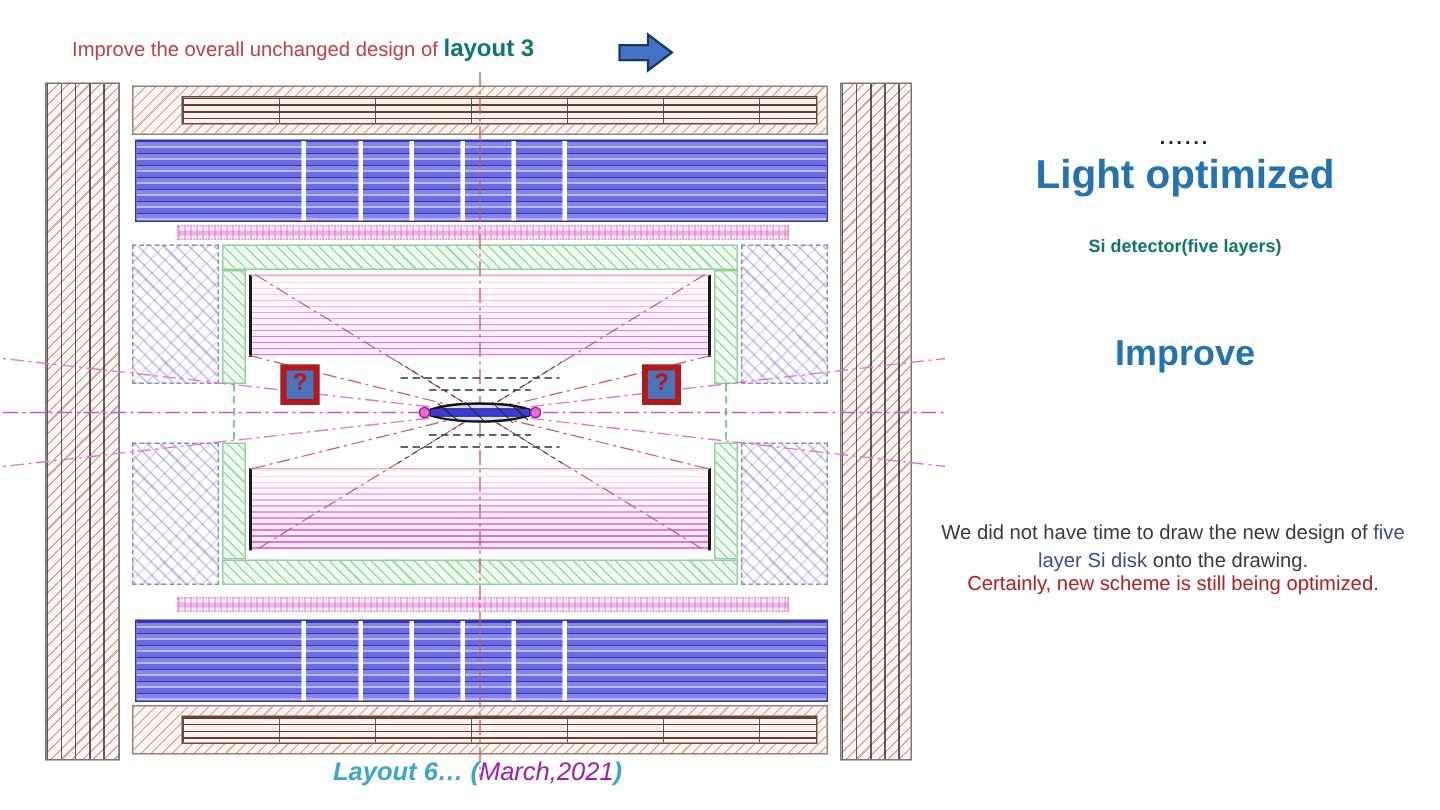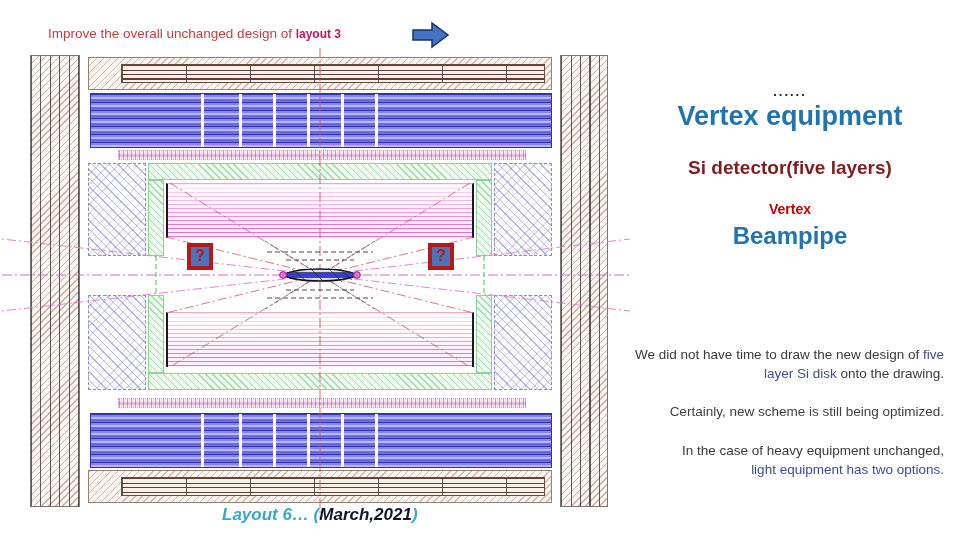--- a/index.html
+++ b/index.html
@@ -2,21 +2,21 @@
 <html><head>
 <meta charset="utf-8">
 <style>
   * { margin:0; padding:0; box-sizing:border-box; }
   body { font-family:"Liberation Sans", sans-serif; background:#e8e8e8; }
   .slide { position:relative; width:960px; height:540px; background:#ffffff; overflow:hidden; outline:1px solid #bbb; }
 
   
   .hdr { position:absolute; left:48px; top:24px; white-space:nowrap; }
   .hdr .t-red { color:#c24040; font-size:13.5px; }
-  .hdr .t-black { color:#be185d; font-size:12px; font-weight:bold; }
+  .hdr .t-black { color:#0f766e; font-size:16px; font-weight:bold; }
   .arrow-wrap { position:absolute; left:412px; top:21px; }
   .det-sel { position:absolute; left:464px; top:24px; color:#2273b0; font-size:16.5px; font-weight:bold; }
 
   
   .drawing { position:absolute; left:30px; top:55px; width:580px; height:452px; background:#fff; }
   .abs { position:absolute; }
 
   
   .col {
     width:50px; height:452px; top:0;
@@ -96,35 +96,35 @@
     color:#c41212; font-size:16px; font-weight:800; line-height:18px; text-align:center;
   }
 
   .overlay-svg { position:absolute; left:0; top:0; overflow:visible; }
 
   
   .rcol { position:absolute; left:620px; width:340px; text-align:center; }
   .dots { top:84px; color:#222; font-size:13px; font-weight:bold; letter-spacing:2px; }
   .light-eq { top:101px; color:#2273b0; font-size:27px; font-weight:bold; }
   .dc { top:136px; color:#c00000; font-size:15px; font-weight:bold; }
-  .si-det { top:157px; color:#7f1d1d; font-size:19px; font-weight:bold; }
+  .si-det { top:157px; color:#0f766e; font-size:12px; font-weight:bold; }
   .vertex { top:201px; color:#c00000; font-size:14px; font-weight:bold; }
   .beampipe { top:222px; color:#2273b0; font-size:24px; font-weight:bold; }
 
-  .para { position:absolute; left:620px; width:324px; font-size:13.5px; line-height:19px; text-align:right; color:#3a3a3a; }
+  .para { position:absolute; left:620px; width:324px; font-size:13.5px; line-height:19px; text-align:center; color:#3a3a3a; }
   .p1 { top:345px; }
-  .p2 { top:402px; color:#404040; }
+  .p2 { top:379px; color:#b91c1c; }
   .p3 { top:441px; }
   .navy { color:#3d4d8f; }
   .block { display:block; }
 
   
   .caption { position:absolute; left:222px; top:505px; font-size:17px; font-style:italic; white-space:nowrap; }
   .cap-teal { color:#3ba6c9; font-weight:bold; }
-  .cap-black { color:#0f172a; font-weight:bold; }
+  .cap-black { color:#a21caf; font-weight:normal; }
 </style>
 </head>
 <body>
 
 <div class="slide">
 
   <div class="hdr">
     <span class="t-red">Improve the overall unchanged design of </span><span class="t-black">layout 3</span>
   </div>
   <div class="arrow-wrap">
@@ -219,31 +219,26 @@
         <circle cx="253" cy="220" r="3.4" fill="#e26fd8" stroke="#a2258f" stroke-width="1"></circle>
         <circle cx="327" cy="220" r="3.4" fill="#e26fd8" stroke="#a2258f" stroke-width="1"></circle>
       </g>
     </svg>
 
     <div class="abs qbox" style="left:157px; top:188px;">?</div>
     <div class="abs qbox" style="left:398px; top:188px;">?</div>
   </div>
 
   <div class="rcol dots">......</div>
-  <div class="rcol light-eq">Vertex equipment</div>
+  <div class="rcol light-eq">Light optimized</div>
   <div class="rcol si-det">Si detector(five layers)</div>
-  <div class="rcol vertex">Vertex</div>
-  <div class="rcol beampipe">Beampipe</div>
+  <div class="rcol beampipe">Improve</div>
 
   <div class="para p1">
     <span>We did not have time to draw the new design of </span><span class="navy">five layer Si disk</span><span> onto the drawing.</span>
   </div>
   <div class="para p2">Certainly, new scheme is still being optimized.</div>
-  <div class="para p3">
-    <span class="block">In the case of heavy equipment unchanged,</span>
-    <span class="block navy">light equipment has two options.</span>
-  </div>
 
   <div class="caption">
     <span class="cap-teal">Layout 6… (</span><span class="cap-black">March,2021</span><span class="cap-teal">)</span>
   </div>
 
 </div>
 
 </body></html>

